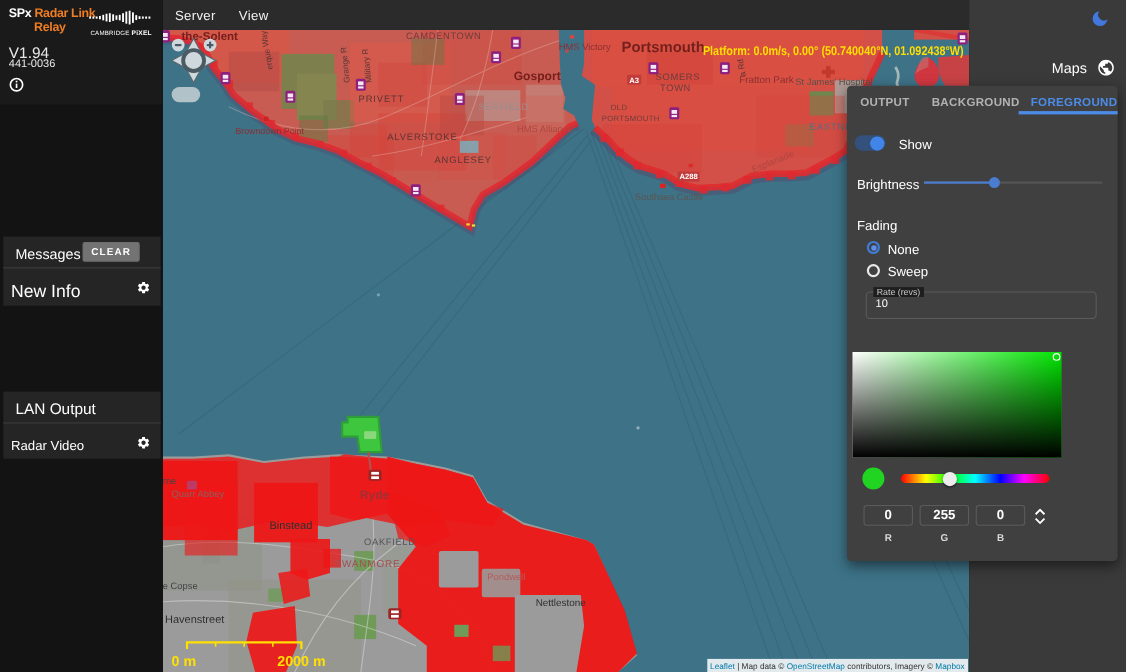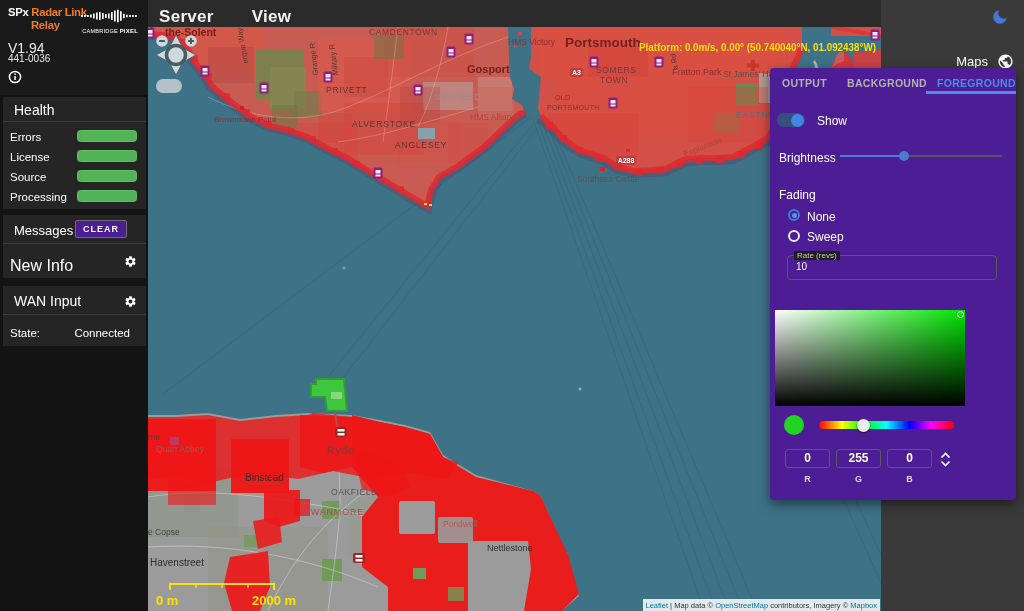--- a/index.html
+++ b/index.html
@@ -14,32 +14,32 @@
 .ser{position:absolute;left:8px;top:53px;font-size:10px;color:#e8e8e8}
 .cp{position:absolute;right:10px;top:27.5px;font-size:5.6px;color:#fff;letter-spacing:.2px}
 .cp b{font-size:6px}
 .panelL{position:absolute;left:3px;width:143px;background:#252525}
 .panelL .hd{position:relative;height:25px;border-bottom:1px solid #3c3c3c}
 .panelL .hd .t{position:absolute;left:11px;top:5px;font-size:14px;color:#fff}
 .rowL{position:relative;height:20px}
 .rowL .lb{position:absolute;left:7px;top:4px;font-size:11.5px;color:#fff}
 .bar{position:absolute;left:74px;top:3px;width:60px;height:11.5px;background:#53b457;border:1px solid #63bd67;border-radius:3.5px}
 .gear{position:absolute;right:9px;width:13px;height:13px;fill:#fff}
-.clearbtn{position:absolute;right:19px;top:5px;border:1px solid #6e6e6e;border-radius:2px;color:#fff;font-size:9px;font-weight:bold;letter-spacing:1px;padding:3px 7px;background:#4c1d95}
+.clearbtn{position:absolute;right:19px;top:5px;border:1px solid #6e6e6e;border-radius:2px;color:#fff;font-size:9px;font-weight:bold;letter-spacing:1px;padding:3px 7px;background:#737373}
 
 #topbar{position:absolute;left:148px;top:0;width:733px;height:27px;background:#2b2b2b}
-#topbar span{display:inline-block;margin-top:7px;font-size:17px;font-weight:bold;color:#f2f2f2;letter-spacing:.3px}
+#topbar span{display:inline-block;margin-top:7px;font-size:12px;font-weight:normal;color:#f2f2f2;letter-spacing:.3px}
 
 #rightbar{position:absolute;left:881px;top:0;width:143px;height:611px;background:#3a3a3a}
 #maps{position:absolute;right:36px;top:54px;color:#fff;font-size:13px}
 
 #map{position:absolute;left:148px;top:27px;width:733px;height:584px;background:#3d7287;overflow:hidden}
 #platform{position:absolute;left:491px;top:14px;font-size:11.5px;font-weight:bold;color:#ffdf00;white-space:nowrap;transform:scaleX(.855);transform-origin:0 0}
 
-#panel{position:absolute;left:770px;top:68px;width:246px;height:432px;background:#4c1d95;border-radius:4px;box-shadow:0 4px 12px rgba(0,0,0,.5)}
+#panel{position:absolute;left:770px;top:78px;width:246px;height:432px;background:#404040;border-radius:4px;box-shadow:0 4px 12px rgba(0,0,0,.5)}
 .tabs{position:absolute;left:0;top:0;width:100%;height:27px}
 .tab{position:absolute;top:9px;font-size:10.5px;font-weight:bold;letter-spacing:.3px;color:#b2b2b2}
 .tab.act{color:#4c8ce8}
 .tabline{position:absolute;left:156px;top:23px;width:90px;height:2.5px;background:#4c8ce8}
 .toggle{position:absolute;left:7px;top:45px;width:28px;height:14px;background:#33517c;border-radius:7px}
 .toggle .knob{position:absolute;right:1px;top:.5px;width:13px;height:13px;border-radius:50%;background:#4285e8}
 .plabel{position:absolute;color:#fff;font-size:12px}
 .slider{position:absolute;left:70px;top:87px;width:162px;height:2px;background:#555}
 .slider .fill{position:absolute;left:0;top:0;width:64px;height:2px;background:#4a7cd0}
 .slider .knob{position:absolute;left:59px;top:-4px;width:10px;height:10px;border-radius:50%;background:#4a7cd0}
@@ -340,21 +340,21 @@
 <path d="M48,557 L48,561 M74,557 L74,561 M100,557 L100,561" stroke="#ffe000" stroke-width="1.5"></path>
 <text x="8" y="578" font-size="13" font-weight="bold" fill="#ffe000">0 m</text>
 <text x="104" y="578" font-size="13" font-weight="bold" fill="#ffe000">2000 m</text>
 </g>
 </svg>
 <div id="platform">Platform: 0.0m/s, 0.00° (50.740040°N, 01.092438°W)</div>
 
 <div style="position:absolute;right:1px;bottom:0;height:12px;background:rgba(255,255,255,.85);font-size:7.5px;color:#333;padding:1.5px 3px;white-space:nowrap"><span style="color:#0078a8">Leaflet</span> | Map data © <span style="color:#0078a8">OpenStreetMap</span> contributors, Imagery © <span style="color:#0078a8">Mapbox</span></div>
 </div>
 
-<div id="topbar"><span style="margin-left:11px">Server</span><span style="margin-left:38px">View</span></div>
+<div id="topbar"><span style="margin-left:11px">Server</span><span style="margin-left:21px">View</span></div>
 
 <div id="sidebar">
   <div id="logo">
     <div class="spx"><span>SPx </span><span class="o">Radar Link</span><br><span class="o" style="margin-left:23px">Relay</span></div>
     <svg style="position:absolute;left:81px;top:8px" width="58" height="16" viewBox="0 0 58 16">
       <g fill="#fff">
 <rect x="0" y="7.0" width="1.7" height="2"></rect>
 <rect x="3" y="7.0" width="1.7" height="2"></rect>
 <rect x="6" y="7.0" width="1.7" height="2"></rect>
 <rect x="9" y="6.5" width="1.7" height="3"></rect>
@@ -378,68 +378,46 @@
     <div class="cp">CAMBRIDGE <b>PiXEL</b></div>
     <div class="ver">V1.94</div>
     <div class="ser">441-0036</div>
     <svg style="position:absolute;left:8px;top:70px" width="14" height="14" viewBox="0 0 14 14">
           <circle cx="7" cy="7" r="5.6" fill="none" stroke="#fff" stroke-width="1.5"></circle>
           <rect x="6.3" y="6" width="1.5" height="4" fill="#fff"></rect>
           <rect x="6.3" y="3.4" width="1.5" height="1.5" fill="#fff"></rect>
         </svg>
   </div>
   
-  <div class="panelL" style="top:97px;height:112px">
-    <div class="hd">
-          <div class="t">Health</div>
-        </div>
-    <div class="rowL" style="margin-top:5px">
-          <div class="lb">Errors</div>
-          <div class="bar"></div>
-        </div>
-    <div class="rowL">
-          <div class="lb">License</div>
-          <div class="bar"></div>
-        </div>
-    <div class="rowL">
-          <div class="lb">Source</div>
-          <div class="bar"></div>
-        </div>
-    <div class="rowL">
-          <div class="lb">Processing</div>
-          <div class="bar"></div>
-        </div>
-  </div>
   
   <div class="panelL" style="top:215px;height:63px">
     <div class="hd" style="height:29px">
           <div class="t" style="top:8px;font-size:13px">Messages</div>
           <div class="clearbtn">CLEAR</div>
         </div>
     <div class="rowL" style="margin-top:9px">
           <div class="lb" style="font-size:16px">New Info</div>
       <svg class="gear" style="top:2px" viewBox="0 0 24 24">
             <path d="M19.14,12.94c0.04-0.3,0.06-0.61,0.06-0.94c0-0.32-0.02-0.64-0.07-0.94l2.03-1.58c0.18-0.14,0.23-0.41,0.12-0.61 l-1.92-3.32c-0.12-0.22-0.37-0.29-0.59-0.22l-2.39,0.96c-0.5-0.38-1.03-0.7-1.62-0.94L14.4,2.81c-0.04-0.24-0.24-0.41-0.48-0.41 h-3.84c-0.24,0-0.43,0.17-0.47,0.41L9.25,5.35C8.66,5.59,8.12,5.92,7.63,6.29L5.24,5.33c-0.22-0.08-0.47,0-0.59,0.22L2.74,8.87 C2.62,9.08,2.66,9.34,2.86,9.48l2.03,1.58C4.84,11.36,4.8,11.69,4.8,12s0.02,0.64,0.07,0.94l-2.03,1.58 c-0.18,0.14-0.23,0.41-0.12,0.61l1.92,3.32c0.12,0.22,0.37,0.29,0.59,0.22l2.39-0.96c0.5,0.38,1.03,0.7,1.62,0.94l0.36,2.54 c0.05,0.24,0.24,0.41,0.48,0.41h3.84c0.24,0,0.44-0.17,0.47-0.41l0.36-2.54c0.59-0.24,1.13-0.56,1.62-0.94l2.39,0.96 c0.22,0.08,0.47,0,0.59-0.22l1.92-3.32c0.12-0.22,0.07-0.47-0.12-0.61L19.14,12.94z M12,15.6c-1.98,0-3.6-1.62-3.6-3.6 s1.62-3.6,3.6-3.6s3.6,1.62,3.6,3.6S13.98,15.6,12,15.6z"></path>
           </svg>
     </div>
   </div>
   
-  <div class="panelL" style="top:286px;height:60px">
+  
+  <div class="panelL" style="top:356px;height:61px">
     <div class="hd" style="height:29px">
-          <div class="t" style="top:7px">WAN Input</div>
-      <svg class="gear" style="top:9px" viewBox="0 0 24 24">
+          <div class="t" style="top:7px">LAN Output</div>
+        </div>
+    <div class="rowL" style="margin-top:9px">
+          <div class="lb" style="font-size:12px">Radar Video</div>
+      <svg class="gear" style="top:2px" viewBox="0 0 24 24">
             <use href="#gearp"></use>
           </svg>
     </div>
-    <div class="rowL" style="margin-top:8px">
-          <div class="lb" style="font-size:11.5px">State:</div>
-          <div class="lb" style="left:auto;right:16px">Connected</div>
-        </div>
   </div>
-  
   <svg width="0" height="0">
         <defs>
           <path id="gearp" d="M19.14,12.94c0.04-0.3,0.06-0.61,0.06-0.94c0-0.32-0.02-0.64-0.07-0.94l2.03-1.58c0.18-0.14,0.23-0.41,0.12-0.61 l-1.92-3.32c-0.12-0.22-0.37-0.29-0.59-0.22l-2.39,0.96c-0.5-0.38-1.03-0.7-1.62-0.94L14.4,2.81c-0.04-0.24-0.24-0.41-0.48-0.41 h-3.84c-0.24,0-0.43,0.17-0.47,0.41L9.25,5.35C8.66,5.59,8.12,5.92,7.63,6.29L5.24,5.33c-0.22-0.08-0.47,0-0.59,0.22L2.74,8.87 C2.62,9.08,2.66,9.34,2.86,9.48l2.03,1.58C4.84,11.36,4.8,11.69,4.8,12s0.02,0.64,0.07,0.94l-2.03,1.58 c-0.18,0.14-0.23,0.41-0.12,0.61l1.92,3.32c0.12,0.22,0.37,0.29,0.59,0.22l2.39-0.96c0.5,0.38,1.03,0.7,1.62,0.94l0.36,2.54 c0.05,0.24,0.24,0.41,0.48,0.41h3.84c0.24,0,0.44-0.17,0.47-0.41l0.36-2.54c0.59-0.24,1.13-0.56,1.62-0.94l2.39,0.96 c0.22,0.08,0.47,0,0.59-0.22l1.92-3.32c0.12-0.22,0.07-0.47-0.12-0.61L19.14,12.94z M12,15.6c-1.98,0-3.6-1.62-3.6-3.6 s1.62-3.6,3.6-3.6s3.6,1.62,3.6,3.6S13.98,15.6,12,15.6z"></path>
         </defs>
       </svg>
 </div>
 
 <div id="rightbar">
   <svg style="position:absolute;right:15px;top:8px" width="18" height="18" viewBox="0 0 24 24">
         <path fill="#4277dd" d="M21 12.79A9 9 0 1 1 11.21 3 7 7 0 0 0 21 12.79z"></path>

